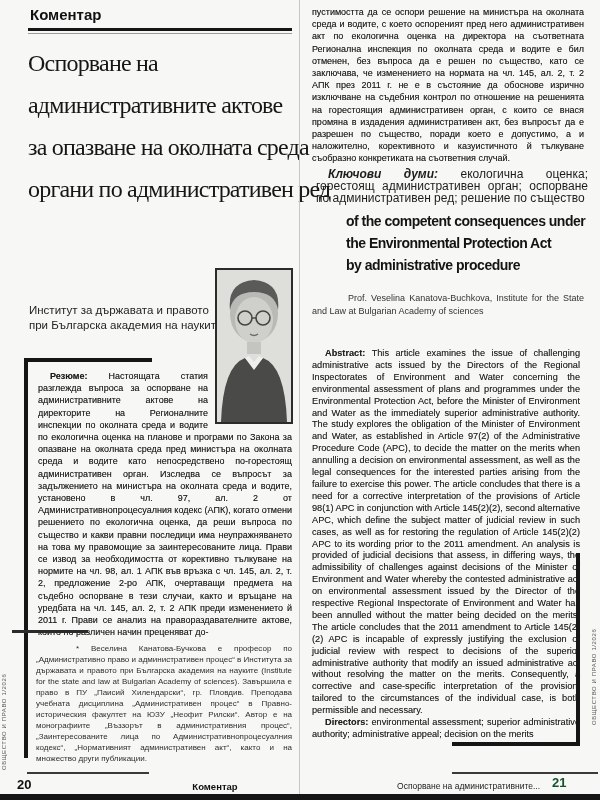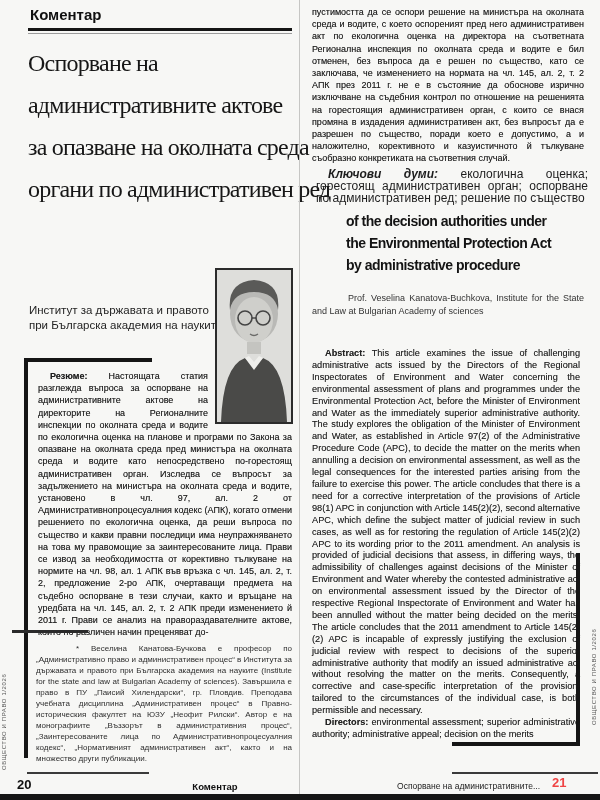--- a/index.html
+++ b/index.html
@@ -45,21 +45,21 @@
   .title-en div { white-space:nowrap; }
   .author-en { left:312px; top:292px; width:272px; font-size:9px; line-height:13px;
                text-align:justify; text-indent:36px; color:#333; }
   .abstract-en-wrap { left:312px; top:348px; width:268px; font-size:9.2px; line-height:11.9px;
                       text-align:justify; color:#222; text-shadow:0 0 0.4px rgba(0,0,0,.4); }
   .abstract-en-wrap p { text-indent:13px; }
   .box-right-border { left:576px; top:553px; width:4px; height:193px; }
   .box-bottom-border { left:452px; top:742px; width:128px; height:4px; }
   .footer-rule-right { left:452px; top:772px; width:146px; height:2px; background:#3a3a3a; }
   .footer-label-right { left:396px; top:781px; width:144px; text-align:right; font-size:8.5px; color:#222; }
-  .pageno-right { left:552px; top:775px; font-size:13px; font-weight:bold; color:#ef4444; }
+  .pageno-right { left:552px; top:775px; font-size:13px; font-weight:bold; color:#14532d; }
 
   .center-fold { left:299px; top:0; width:1px; height:794px; background:#c6c6c4; }
   .bottom-scan-bar { left:0; top:794px; width:600px; height:6px; background:#161616; }
   b.lbl { font-weight:bold; }
   .kw-lbl { font-weight:bold; font-style:italic; }
 </style>
 </head>
 <body>
 
 <div class="sheet">
@@ -107,21 +107,21 @@
   <div class="abs footer-rule-left"></div>
   <div class="abs pageno-left">20</div>
   <div class="abs footer-label-left">Коментар</div>
   <div class="abs side-text side-left">ОБЩЕСТВО И ПРАВО 1/2026</div>
 
   <p class="abs continuation">пустимостта да се оспори решение на министъра на околната среда и водите, с което оспореният пред него административен акт по екологична оценка на директора на съответната Регионална инспекция по околната среда и водите е бил отменен, без въпроса да е решен по същество, като се заключава, че изменението на нормата на чл. 145, ал. 2, т. 2 АПК през 2011 г. не е в състояние да обоснове изрично изключване на съдебния контрол по отношение на решенията на горестоящия административен орган, с които се внася промяна в издадения административен акт, без въпросът да е разрешен по същество, поради което е допустимо, а и наложително, корективното и казуистичното й тълкуване съобразно конкретиката на съответния случай.</p>
 
   <p class="abs keywords-bg"><span class="kw-lbl">Ключови думи:</span><span> екологична оценка; горестоящ административен орган; оспорване по административен ред; решение по същество</span></p>
 
   <div class="abs title-en">
-    <div>of the decision authorities under</div>
+    <div>of the competent consequences under</div>
     <div>the Environmental Protection Act</div>
     <div>by administrative procedure</div>
   </div>
 
   <p class="abs author-en">Prof. Veselina Kanatova-Buchkova, Institute for the State and Law at Bulgarian Academy of sciences</p>
 
   <div class="abs abstract-en-wrap">
     <p><b class="lbl">Abstract:</b><span> This article examines the issue of challenging administrative acts issued by the Directors of the Regional Inspectorates of Environment and Water concerning the environmental assessment of plans and programmes under the Environmental Protection Act, before the Minister of Environment and Water as the immediately superior administrative authority. The study explores the obligation of the Minister of Environment and Water, as established in Article 97(2) of the Administrative Procedure Code (APC), to decide the matter on the merits when annulling a decision on environmental assessment, as well as the legal consequences for the interested parties arising from the failure to exercise this power. The article concludes that there is a need for a corrective interpretation of the provisions of Article 98(1) APC in conjunction with Article 145(2)(2), second alternative APC, which define the subject matter of judicial review in such cases, as well as for restoring the regulation of Article 145(2)(2) APC to its wording prior to the 2011 amendment. An analysis is provided of judicial decisions that assess, in differing ways, the admissibility of challenges against decisions of the Minister of Environment and Water whereby the contested administrative act on environmental assessment issued by the Director of the respective Regional Inspectorate of Environment and Water has been annulled without the matter being decided on the merits. The article concludes that the 2011 amendment to Article 145(2)(2) APC is incapable of expressly justifying the exclusion of judicial review with respect to decisions of the superior administrative authority that modify an issued administrative act without resolving the matter on the merits. Consequently, a corrective and case-specific interpretation of the provision, tailored to the circumstances of the individual case, is both permissible and necessary.</span></p>
     <p><b class="lbl">Directors:</b><span> environmental assessment; superior administrative authority; administrative appeal; decision on the merits</span></p>
   </div>

